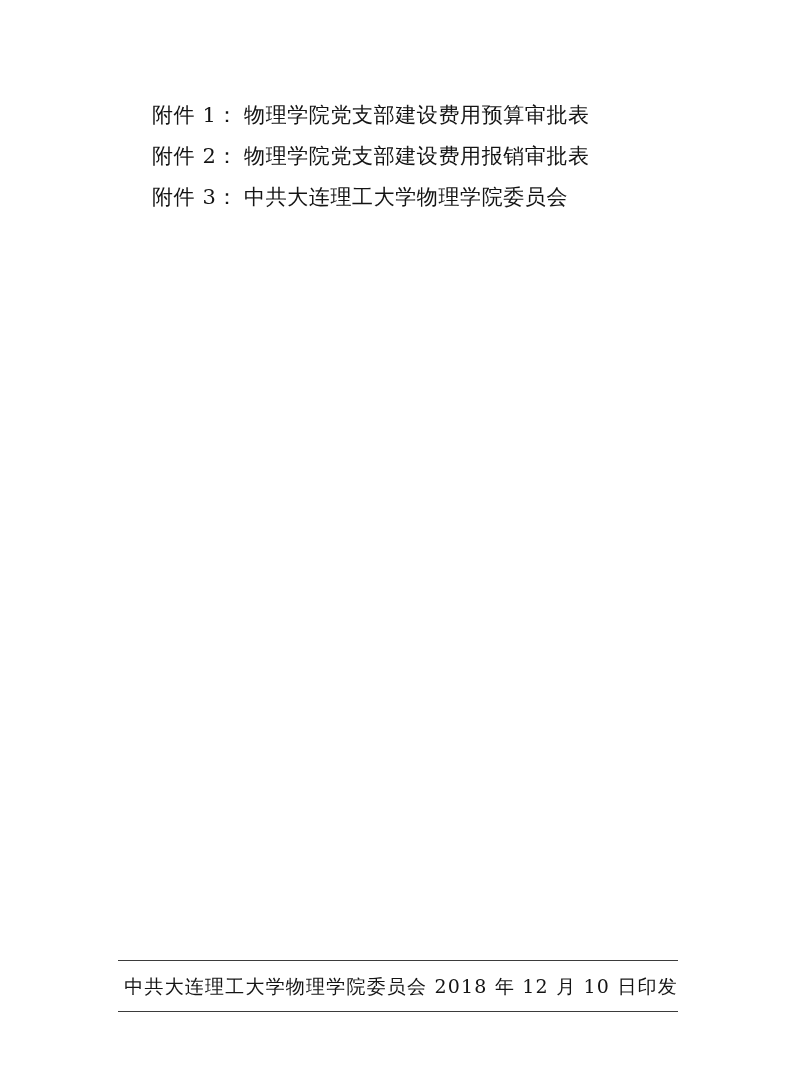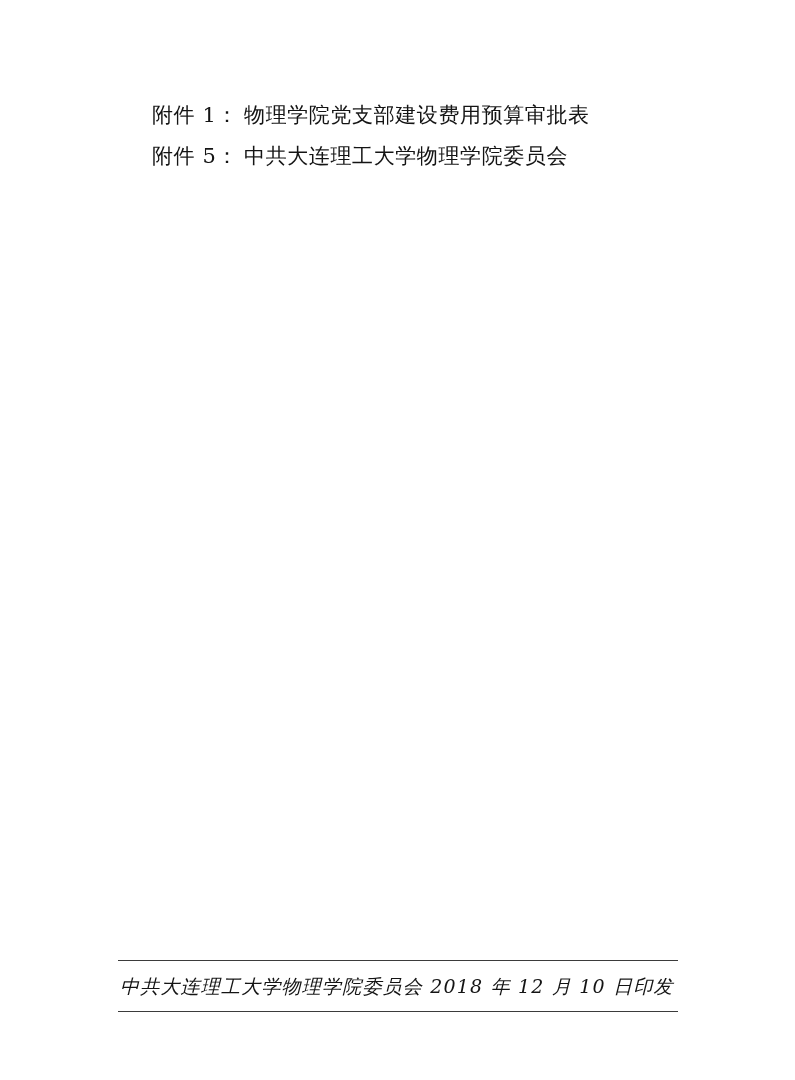--- a/index.html
+++ b/index.html
@@ -50,41 +50,43 @@
   .footer-rule-top,
   .footer-rule-bottom {
     width: 100%;
     height: 1px;
     background: #3b3b3b;
   }
   .footer-text {
     font-size: 19px;
     line-height: 50px;
     letter-spacing: 1.2px;
-    text-align: left;
+    text-align: right;
     white-space: nowrap;
     color: #141414;
     padding-left: 2px;
-    font-style: italic;
   }
 </style>
 </head>
 <body>
 
 <div class="page">
 
   <div class="attachment-list">
 
     <div class="attachment-line">
       <span class="label">附件 1：</span><span class="title">物理学院党支部建设费用预算审批表</span>
     </div>
 
+    <div class="attachment-line">
+      <span class="label">附件 2：</span><span class="title">物理学院党支部建设费用报销审批表</span>
+    </div>
 
     <div class="attachment-line">
-      <span class="label">附件 5：</span><span class="title">中共大连理工大学物理学院委员会</span>
+      <span class="label">附件 3：</span><span class="title">中共大连理工大学物理学院委员会</span>
     </div>
 
   </div>
 
   <div class="footer">
     <div class="footer-rule-top"></div>
     <div class="footer-text">中共大连理工大学物理学院委员会 2018 年 12 月 10 日印发</div>
     <div class="footer-rule-bottom"></div>
   </div>
 

